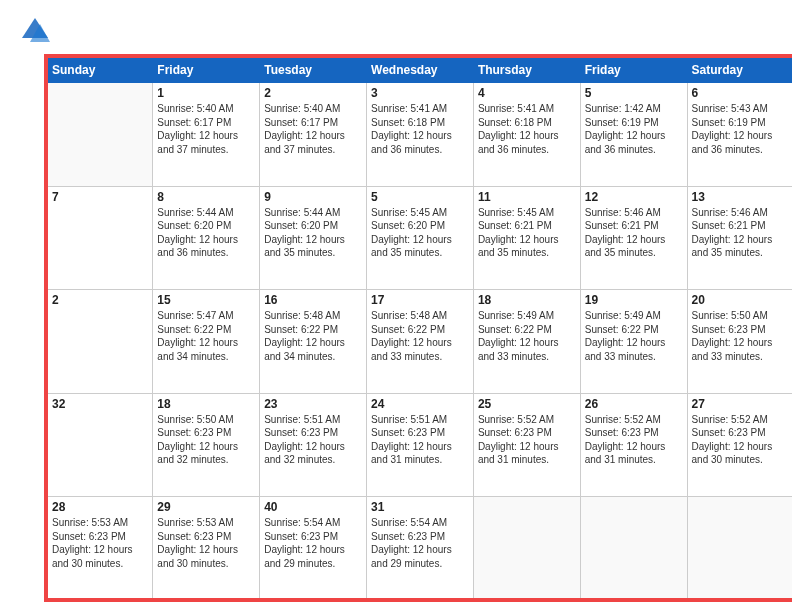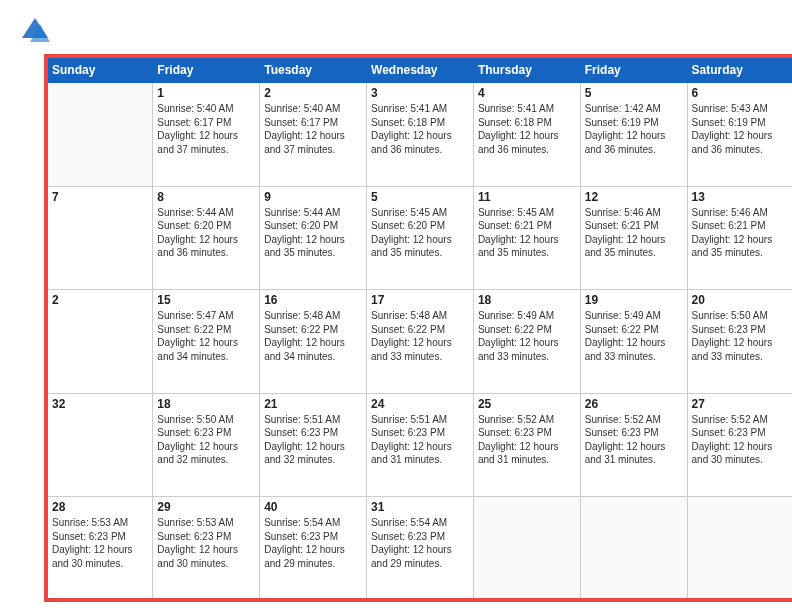--- a/index.html
+++ b/index.html
@@ -274,21 +274,21 @@
             <div class="day-num">32</div>
           </td>
           <td>
             <div class="day-num">18</div>
             <div class="day-info" style="white-space: pre-line;">Sunrise: 5:50 AM
 Sunset: 6:23 PM
 Daylight: 12 hours
 and 32 minutes.</div>
           </td>
           <td>
-            <div class="day-num">21</div>
+            <div class="day-num">23</div>
             <div class="day-info" style="white-space: pre-line;">Sunrise: 5:51 AM
 Sunset: 6:23 PM
 Daylight: 12 hours
 and 32 minutes.</div>
           </td>
           <td>
             <div class="day-num">24</div>
             <div class="day-info" style="white-space: pre-line;">Sunrise: 5:51 AM
 Sunset: 6:23 PM
 Daylight: 12 hours

